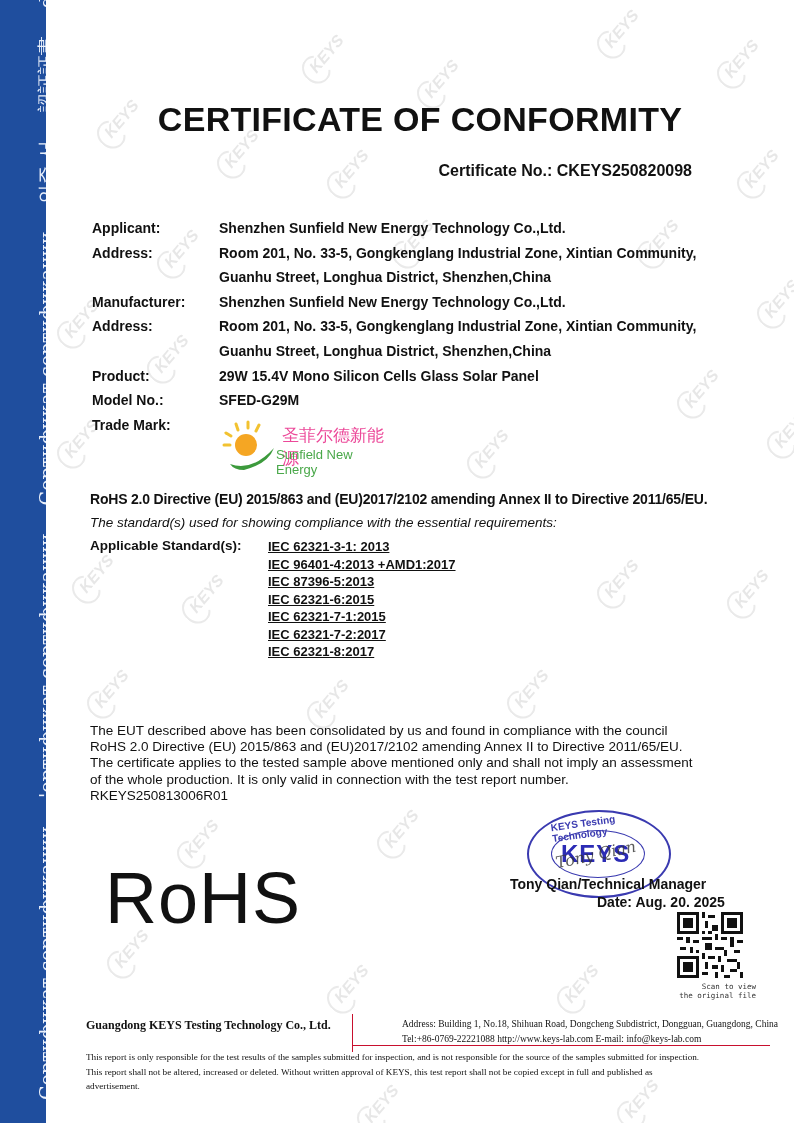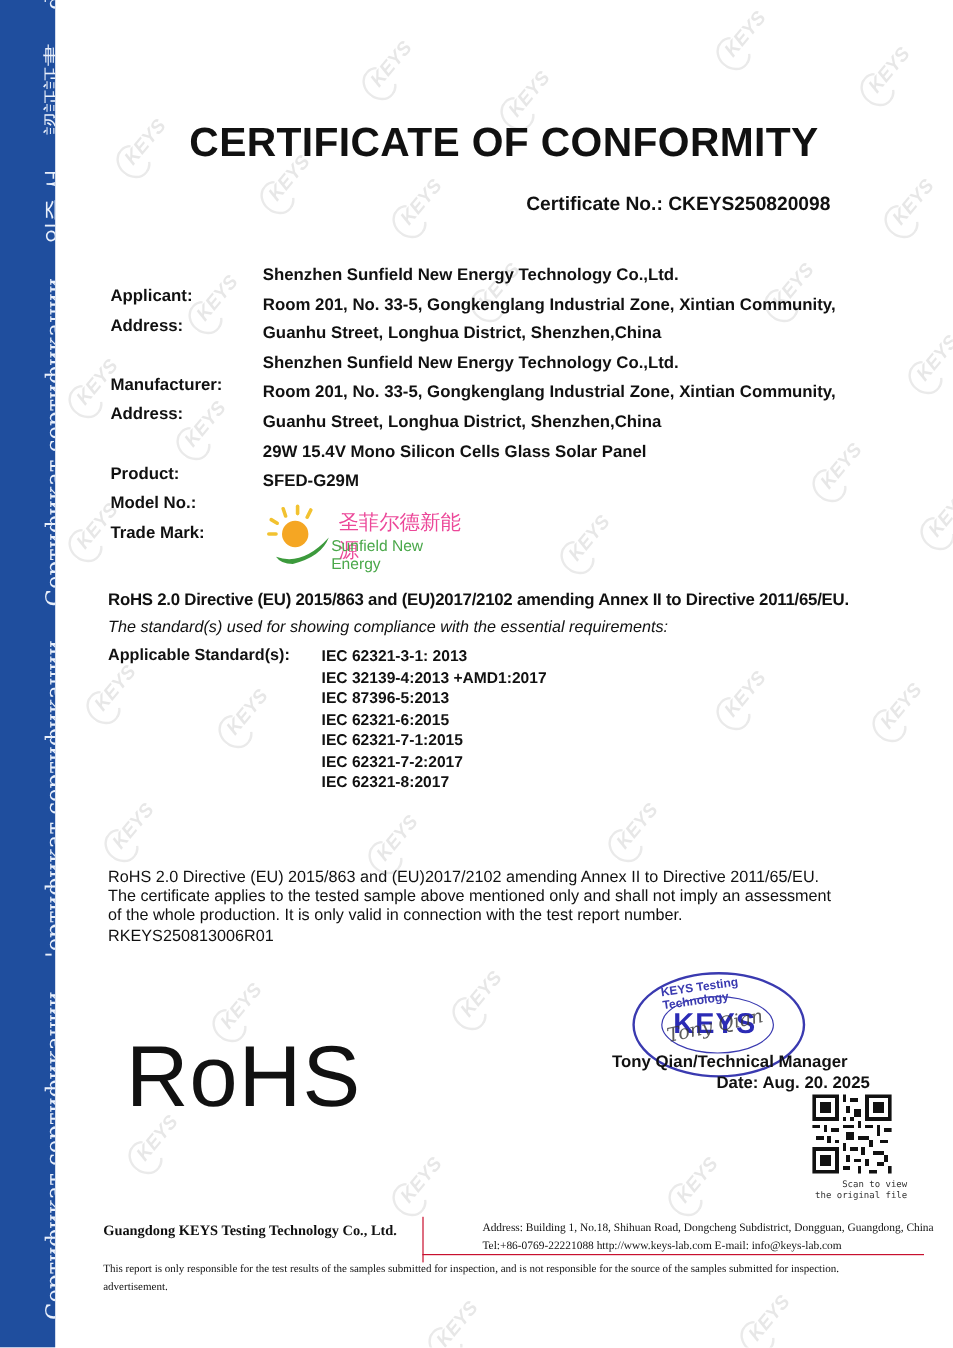--- a/index.html
+++ b/index.html
@@ -32,30 +32,30 @@
 
   .title {
     position: absolute; left: 0; right: 0; top: 100px; padding-left: 46px;
     text-align: center; font-size: 34px; font-weight: bold; letter-spacing: 0.3px;
   }
   .cert-no {
     position: absolute; right: 102px; top: 162px; font-size: 16px; font-weight: bold;
   }
   .info { position: absolute; left: 92px; top: 218px; font-size: 14px; font-weight: bold; }
   .info-row { display: flex; height: 24.6px; line-height: 20px; }
-  .info-label { width: 127px; margin-top: 18px; }
+  .info-label { width: 127px; }
   .info-value { }
   .logo { position: absolute; left: 222px; top: 420px; width: 170px; height: 55px; }
   .logo-cn { position: absolute; left: 60px; top: 4px; color: #ec4899; font-size: 17px; font-family: "DejaVu Sans", sans-serif; }
   .logo-en { position: absolute; left: 54px; top: 27px; color: #4aa84a; font-size: 13px; }
 
   .directive { position: absolute; left: 90px; top: 491px; font-size: 14px; font-weight: bold; letter-spacing: -0.2px; }
   .std-intro { position: absolute; left: 90px; top: 515px; font-size: 13.5px; font-style: italic; }
   .std-label { position: absolute; left: 90px; top: 538px; font-size: 13.5px; font-weight: bold; }
-  .std-list { position: absolute; left: 268px; top: 538px; font-size: 13px; font-weight: bold; line-height: 17.5px; }
+  .std-list { position: absolute; left: 268px; top: 538px; font-size: 13px; font-weight: bold; line-height: 17.5px; text-decoration: underline; }
 
   .para { position: absolute; left: 90px; top: 723px; font-size: 13.5px; line-height: 16.2px; width: 650px; }
 
   .stamp {
     position: absolute; left: 527px; top: 810px; width: 140px; height: 84px;
     border: 2px solid #3a3ab0; border-radius: 50%;
   }
   .stamp-inner {
     position: absolute; left: 22px; top: 18px; width: 92px; height: 46px;
     border: 1.5px solid #3a3ab0; border-radius: 50%;
@@ -183,29 +183,30 @@
   </svg>
   <span class="logo-cn">圣菲尔德新能源</span>
   <span class="logo-en">Sunfield New Energy</span>
 </div>
 
 <div class="directive">RoHS 2.0 Directive (EU) 2015/863 and (EU)2017/2102 amending Annex II to Directive 2011/65/EU.</div>
 <div class="std-intro">The standard(s) used for showing compliance with the essential requirements:</div>
 <div class="std-label">Applicable Standard(s):</div>
 <div class="std-list">
   <div>IEC 62321-3-1: 2013</div>
-  <div>IEC 32139-4:2013 +AMD1:2017</div>
+  <div>IEC 96401-4:2013 +AMD1:2017</div>
   <div>IEC 87396-5:2013</div>
   <div>IEC 62321-6:2015</div>
   <div>IEC 62321-7-1:2015</div>
   <div>IEC 62321-7-2:2017</div>
   <div>IEC 62321-8:2017</div>
 </div>
 
 <div class="para">
+  <div>The EUT described above has been consolidated by us and found in compliance with the council</div>
   <div>RoHS 2.0 Directive (EU) 2015/863 and (EU)2017/2102 amending Annex II to Directive 2011/65/EU.</div>
   <div>The certificate applies to the tested sample above mentioned only and shall not imply an assessment</div>
   <div>of the whole production. It is only valid in connection with the test report number.</div>
   <div>RKEYS250813006R01</div>
 </div>
 
 <div class="rohs-logo">RoHS</div>
 
 <div class="stamp">
   <div class="stamp-inner"></div>
@@ -271,14 +272,15 @@
 
 <div class="footer-company">Guangdong KEYS Testing Technology Co., Ltd.</div>
 <div class="footer-vline"></div>
 <div class="footer-hline"></div>
 <div class="footer-addr">
   <div>Address: Building 1, No.18, Shihuan Road, Dongcheng Subdistrict, Dongguan, Guangdong, China</div>
   <div>Tel:+86-0769-22221088  http://www.keys-lab.com  E-mail: info@keys-lab.com</div>
 </div>
 <div class="disclaimer">
   <div>This report is only responsible for the test results of the samples submitted for inspection, and is not responsible for the source of the samples submitted for inspection.</div>
+  <div>This report shall not be altered, increased or deleted. Without written approval of KEYS, this test report shall not be copied except in full and published as</div>
   <div>advertisement.</div>
 </div>
 
 </body></html>

